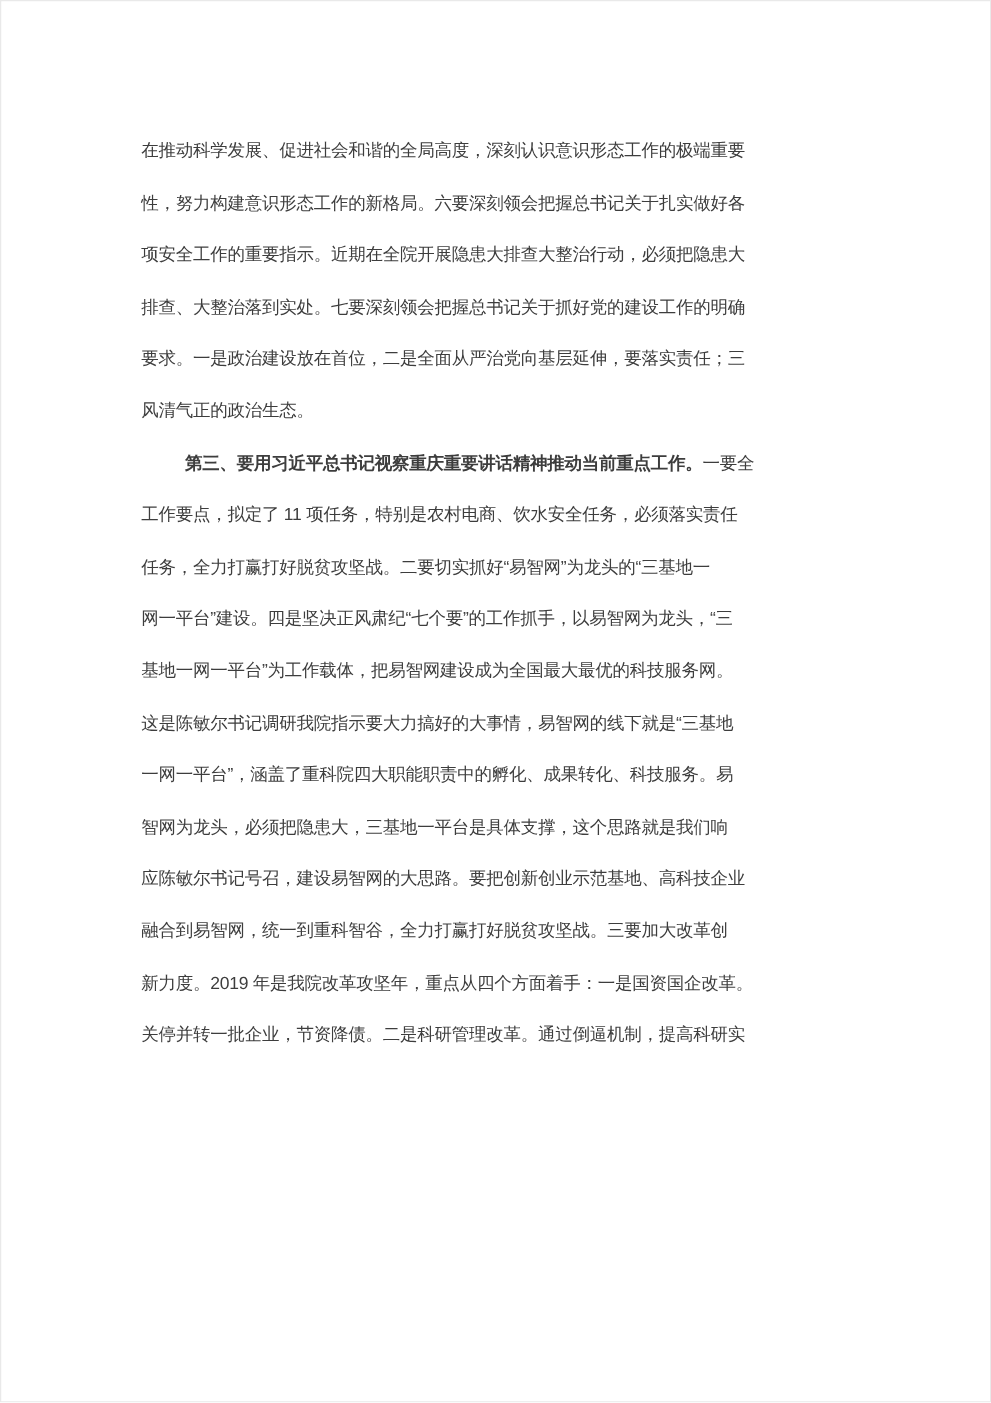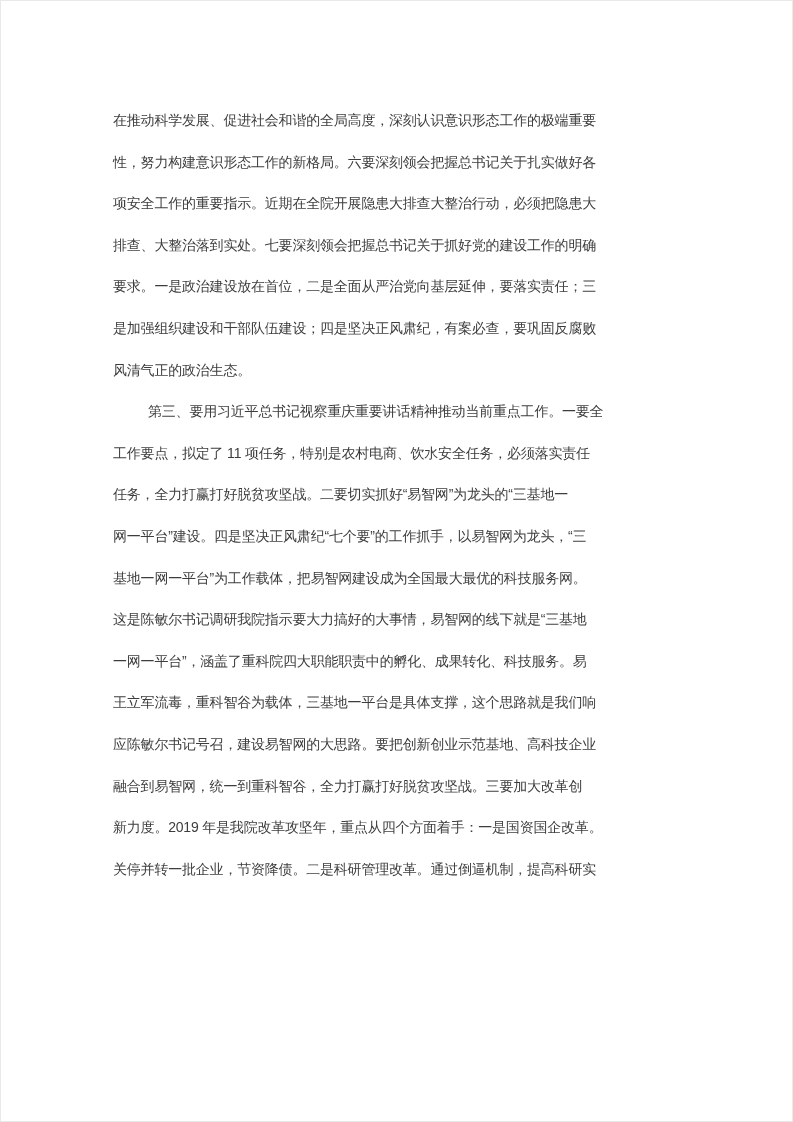--- a/index.html
+++ b/index.html
@@ -28,48 +28,47 @@
   }
   .line {
     height: 41.6px;
     line-height: 41.6px;
     white-space: nowrap;
   }
   .indent {
     text-indent: 35px;
   }
   .bold {
-    font-weight: normal;
+    font-weight: bold;
   }
 </style>
 </head>
 <body>
 
 <div class="page">
   <div class="content">
 
     <div class="para">
       <div class="line">在推动科学发展、促进社会和谐的全局高度，深刻认识意识形态工作的极端重要</div>
       <div class="line">性，努力构建意识形态工作的新格局。六要深刻领会把握总书记关于扎实做好各</div>
       <div class="line">项安全工作的重要指示。近期在全院开展隐患大排查大整治行动，必须把隐患大</div>
       <div class="line">排查、大整治落到实处。七要深刻领会把握总书记关于抓好党的建设工作的明确</div>
       <div class="line">要求。一是政治建设放在首位，二是全面从严治党向基层延伸，要落实责任；三</div>
-      <div class="line">是加强组织建设和干部队伍建设；四是坚决正风肃纪，有案必查，要巩固反腐败</div>
       <div class="line">风清气正的政治生态。</div>
     </div>
 
     <div class="para">
       <div class="line indent"><span class="bold">第三、要用习近平总书记视察重庆重要讲话精神推动当前重点工作。</span><span>一要全</span></div>
       <div class="line">工作要点，拟定了 11 项任务，特别是农村电商、饮水安全任务，必须落实责任</div>
       <div class="line">任务，全力打赢打好脱贫攻坚战。二要切实抓好“易智网”为龙头的“三基地一</div>
       <div class="line">网一平台”建设。四是坚决正风肃纪“七个要”的工作抓手，以易智网为龙头，“三</div>
       <div class="line">基地一网一平台”为工作载体，把易智网建设成为全国最大最优的科技服务网。</div>
       <div class="line">这是陈敏尔书记调研我院指示要大力搞好的大事情，易智网的线下就是“三基地</div>
       <div class="line">一网一平台”，涵盖了重科院四大职能职责中的孵化、成果转化、科技服务。易</div>
-      <div class="line">王立军流毒，重科智谷为载体，三基地一平台是具体支撑，这个思路就是我们响</div>
+      <div class="line">智网为龙头，必须把隐患大，三基地一平台是具体支撑，这个思路就是我们响</div>
       <div class="line">应陈敏尔书记号召，建设易智网的大思路。要把创新创业示范基地、高科技企业</div>
       <div class="line">融合到易智网，统一到重科智谷，全力打赢打好脱贫攻坚战。三要加大改革创</div>
       <div class="line">新力度。2019 年是我院改革攻坚年，重点从四个方面着手：一是国资国企改革。</div>
       <div class="line">关停并转一批企业，节资降债。二是科研管理改革。通过倒逼机制，提高科研实</div>
     </div>
 
   </div>
 </div>
 
 </body></html>

